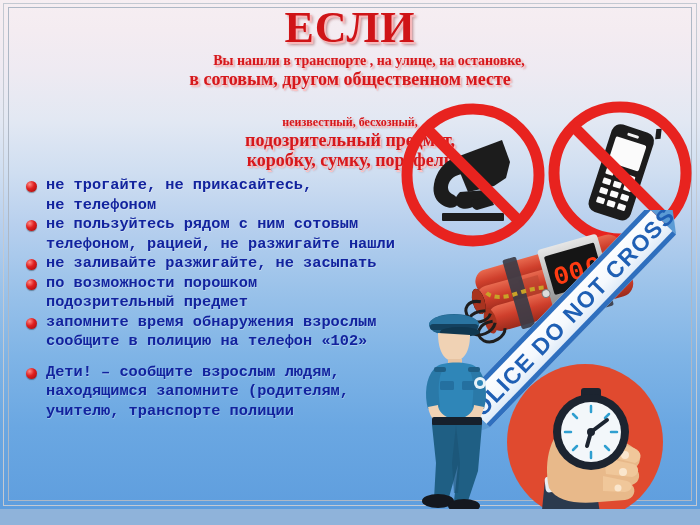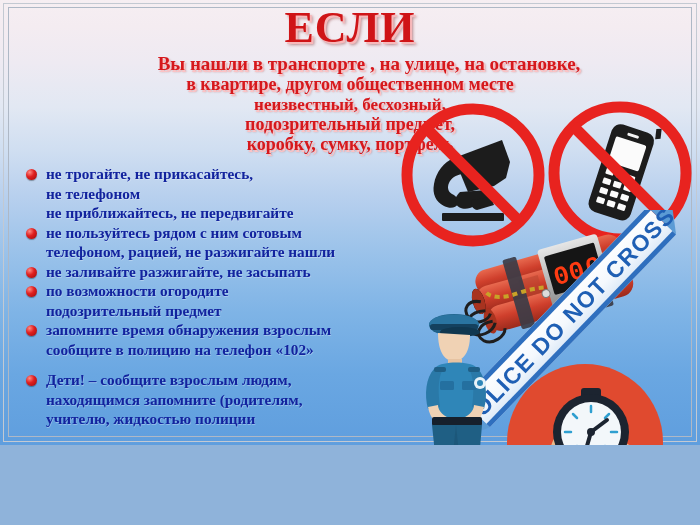--- a/index.html
+++ b/index.html
@@ -2,21 +2,21 @@
 <html><head>
 <meta charset="utf-8">
 <style>
   html,body{margin:0;padding:0;}
   body{
     width:700px;height:525px;overflow:hidden;
     font-family:"Liberation Serif", serif;
     background:#8fb3da;
   }
   #poster{
-    position:relative;width:700px;height:445px;overflow:hidden;
+    position:relative;width:700px;height:509px;overflow:hidden;
     background:linear-gradient(to bottom,
       #f6eef2 0%, #f4ecf1 6%, #eeeaf2 14%,
       #e2e8f3 24%, #cfdef1 34%, #b8d0ee 44%,
       #9cc3ea 56%, #7fb4e6 70%, #6aa7e2 84%, #5f9ede 100%);
   }
   
   #frame-outer{
     position:absolute;left:3px;top:3px;right:3px;bottom:3px;
     border:1px solid #c3c9d2;pointer-events:none;
   }
@@ -33,28 +33,28 @@
     letter-spacing:1px;
     text-shadow:2px 2px 0 #f7b9bb, 3px 3px 3px rgba(120,20,20,.45);
     margin:0 0 2px 0;
   }
   .sub-line{
     font-size:18.5px;font-weight:bold;line-height:1.13;
     color:#d6181c;
     text-shadow:1.5px 1.5px 0 #fbc3c5, 2px 2px 2px rgba(130,25,25,.35);
     white-space:nowrap;
   }
-  .sub-line.l1{font-size:19px;padding-left:38px;}
+  .sub-line.l1{font-size:14px;padding-left:38px;}
   .sub-line.l2{font-size:18px;}
-  .sub-line.l3{font-size:17px;}
+  .sub-line.l3{font-size:12px;margin-top:27px;}
   .sub-line.l4{font-size:18px;}
   .sub-line.l5{font-size:18px;}
 
   
-  #list{position:absolute;left:26px;top:164px;width:392px;}
+  #list{position:absolute;left:26px;top:176px;width:392px;font-family:Liberation Mono, monospace;}
   .bullet-group{position:relative;margin-bottom:0px;}
   .dot{
     position:absolute;left:0;top:5px;width:11px;height:11px;border-radius:50%;
     background:radial-gradient(circle at 33% 30%, #ff8a84 0%, #e02020 42%, #9d0a0a 100%);
     box-shadow:0 1px 1px rgba(0,0,0,.35);
   }
   .lines{margin-left:20px;}
   .ln{
     font-size:15.3px;font-weight:bold;line-height:1.275;
     color:#12239e;white-space:nowrap;
@@ -81,34 +81,33 @@
 <body>
 
 <div id="poster">
 
   <div id="frame-outer"></div>
   <div id="frame-inner"></div>
 
   <div id="header">
     <div class="title-main">ЕСЛИ</div>
     <div class="sub-line l1">Вы нашли в транспорте , на улице, на остановке,</div>
-    <div class="sub-line l2">в квартире, другом общественном месте</div>
+    <div class="sub-line l2">в сотовым, другом общественном месте</div>
     <div class="sub-line l3">неизвестный, бесхозный,</div>
     <div class="sub-line l4">подозрительный предмет,</div>
     <div class="sub-line l5">коробку, сумку, портфель</div>
   </div>
 
   <div id="list">
 
     <div class="bullet-group">
       <span class="dot"></span>
       <div class="lines">
         <div class="ln">не трогайте, не прикасайтесь,</div>
         <div class="ln">не телефоном</div>
-        <div class="ln">не приближайтесь,  не передвигайте</div>
       </div>
     </div>
 
     <div class="bullet-group">
       <span class="dot"></span>
       <div class="lines">
         <div class="ln">не пользуйтесь рядом с ним сотовым</div>
         <div class="ln">телефоном, рацией, не разжигайте нашли</div>
       </div>
     </div>
@@ -116,41 +115,41 @@
     <div class="bullet-group">
       <span class="dot"></span>
       <div class="lines">
         <div class="ln">не заливайте разжигайте, не засыпать</div>
       </div>
     </div>
 
     <div class="bullet-group">
       <span class="dot"></span>
       <div class="lines">
-        <div class="ln">по возможности огородите</div>
+        <div class="ln">по возможности порошком</div>
         <div class="ln">подозрительный предмет</div>
       </div>
     </div>
 
     <div class="bullet-group">
       <span class="dot"></span>
       <div class="lines">
         <div class="ln">запомните время обнаружения взрослым</div>
         <div class="ln">сообщите в полицию на телефон «102»</div>
       </div>
     </div>
 
     <div class="gap"></div>
 
     <div class="bullet-group">
       <span class="dot"></span>
       <div class="lines">
         <div class="ln">Дети! – сообщите взрослым людям,</div>
         <div class="ln">находящимся запомните (родителям,</div>
-        <div class="ln">учителю, жидкостью полиции</div>
+        <div class="ln">учителю, транспорте полиции</div>
       </div>
     </div>
 
   </div>
 
   <div class="nosign" id="sign-no-touch">
     <svg viewBox="0 0 150 150" width="150" height="150">
 
       <g fill="#1c1c1c">
         <path d="M56 58 L104 40 L112 62 L108 78 L96 86 L70 92 Z"></path>

